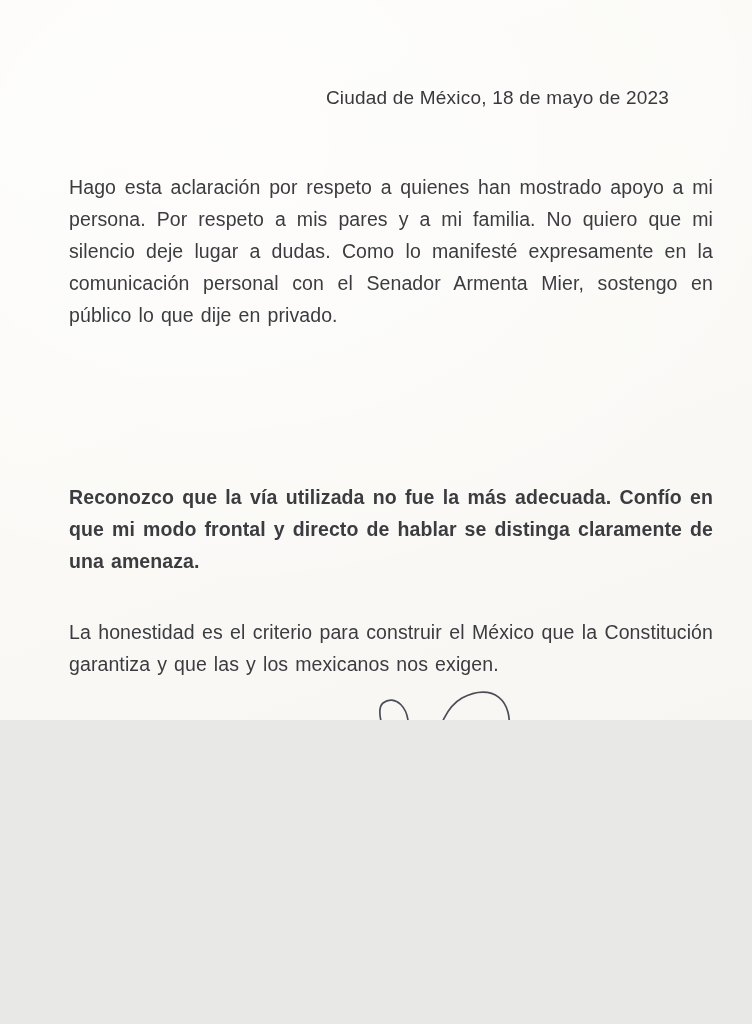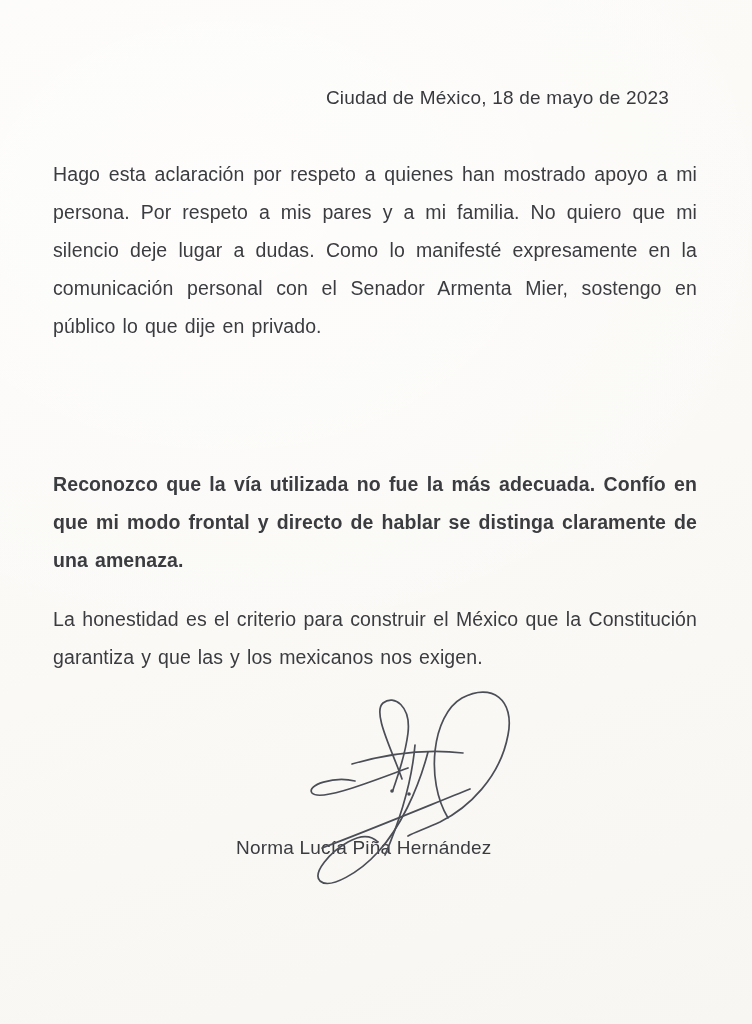--- a/index.html
+++ b/index.html
@@ -3,21 +3,21 @@
 <meta charset="utf-8">
 <style>
   html, body {
     margin: 0;
     padding: 0;
     background: #e8e8e6;
   }
   .page {
     position: relative;
     width: 752px;
-    height: 1024px;
+    height: 720px;
     margin: 0 auto;
     background:
       radial-gradient(ellipse 900px 700px at 30% 20%, rgba(255,255,255,0.6), rgba(255,255,255,0) 70%),
       linear-gradient(160deg, #fcfbf9 0%, #faf9f6 55%, #f7f6f2 100%);
     overflow: hidden;
     font-family: "Liberation Sans", "DejaVu Sans", sans-serif;
     color: #3b3c40;
   }
   .dateline {
     position: absolute;
@@ -25,23 +25,23 @@
     right: 83px;
     font-size: 19px;
     letter-spacing: 0.2px;
     color: #38393d;
     white-space: nowrap;
   }
   .para {
     position: absolute;
     left: 53px;
     width: 644px;
-    margin: 0;
+    margin: 16px;
     font-size: 19.5px;
-    line-height: 38px;
+    line-height: 32px;
     letter-spacing: 0.1px;
     word-spacing: 1.5px;
     text-align: justify;
     color: #3b3c40;
   }
   .para-1 { top: 155px; }
   .para-2 { top: 360px; }
   .para-3 { top: 465px; font-weight: bold; }
   .para-4 { top: 600px; }
   .signer-name {

